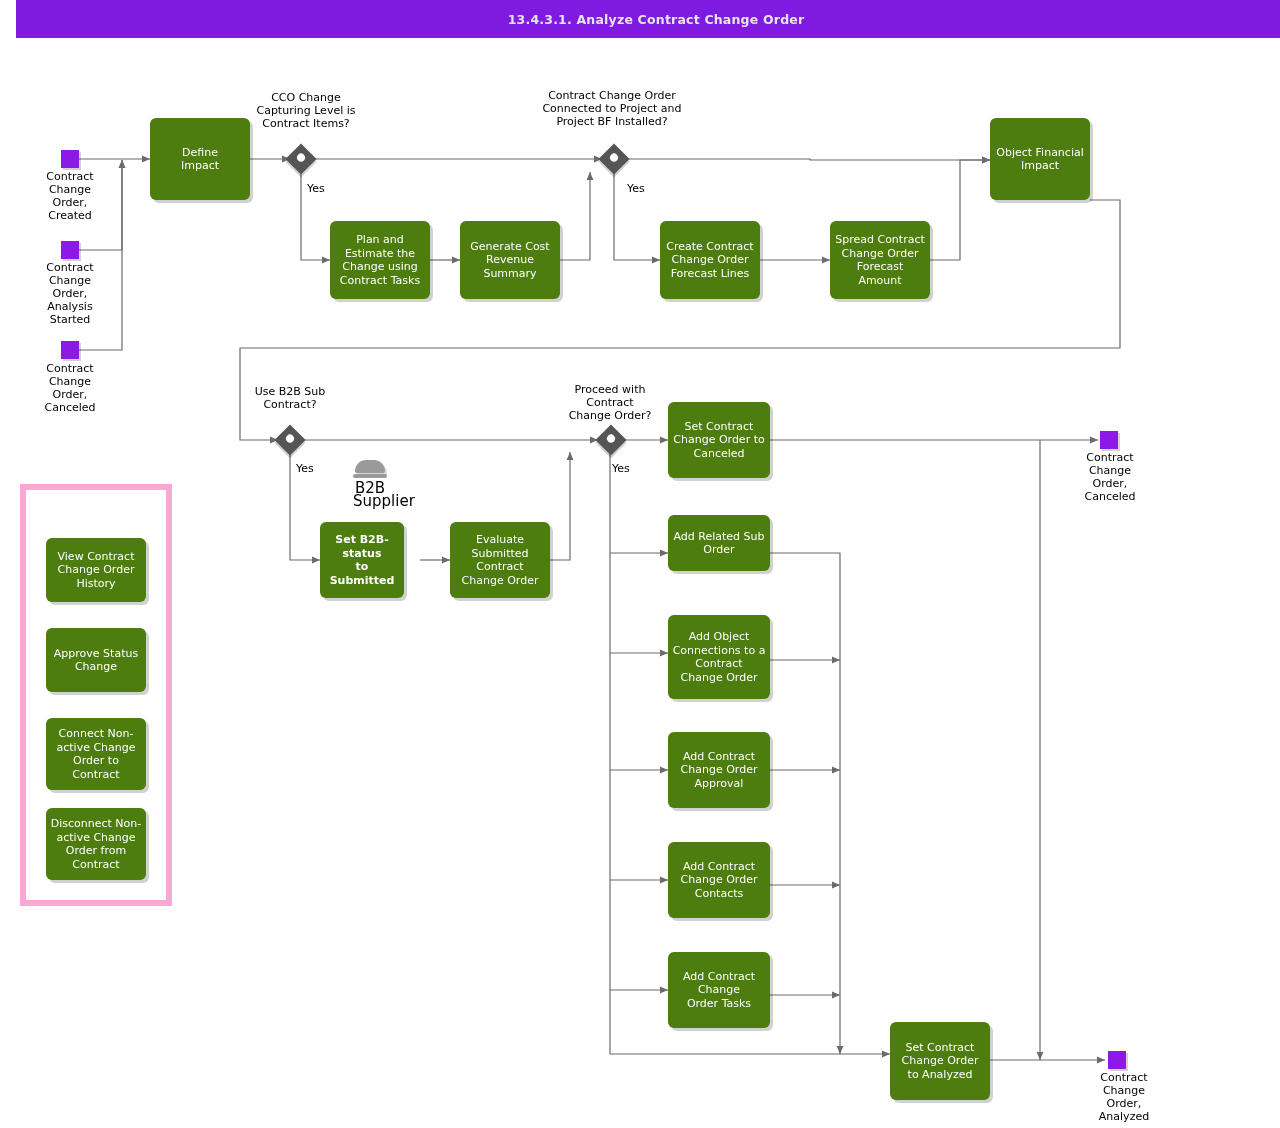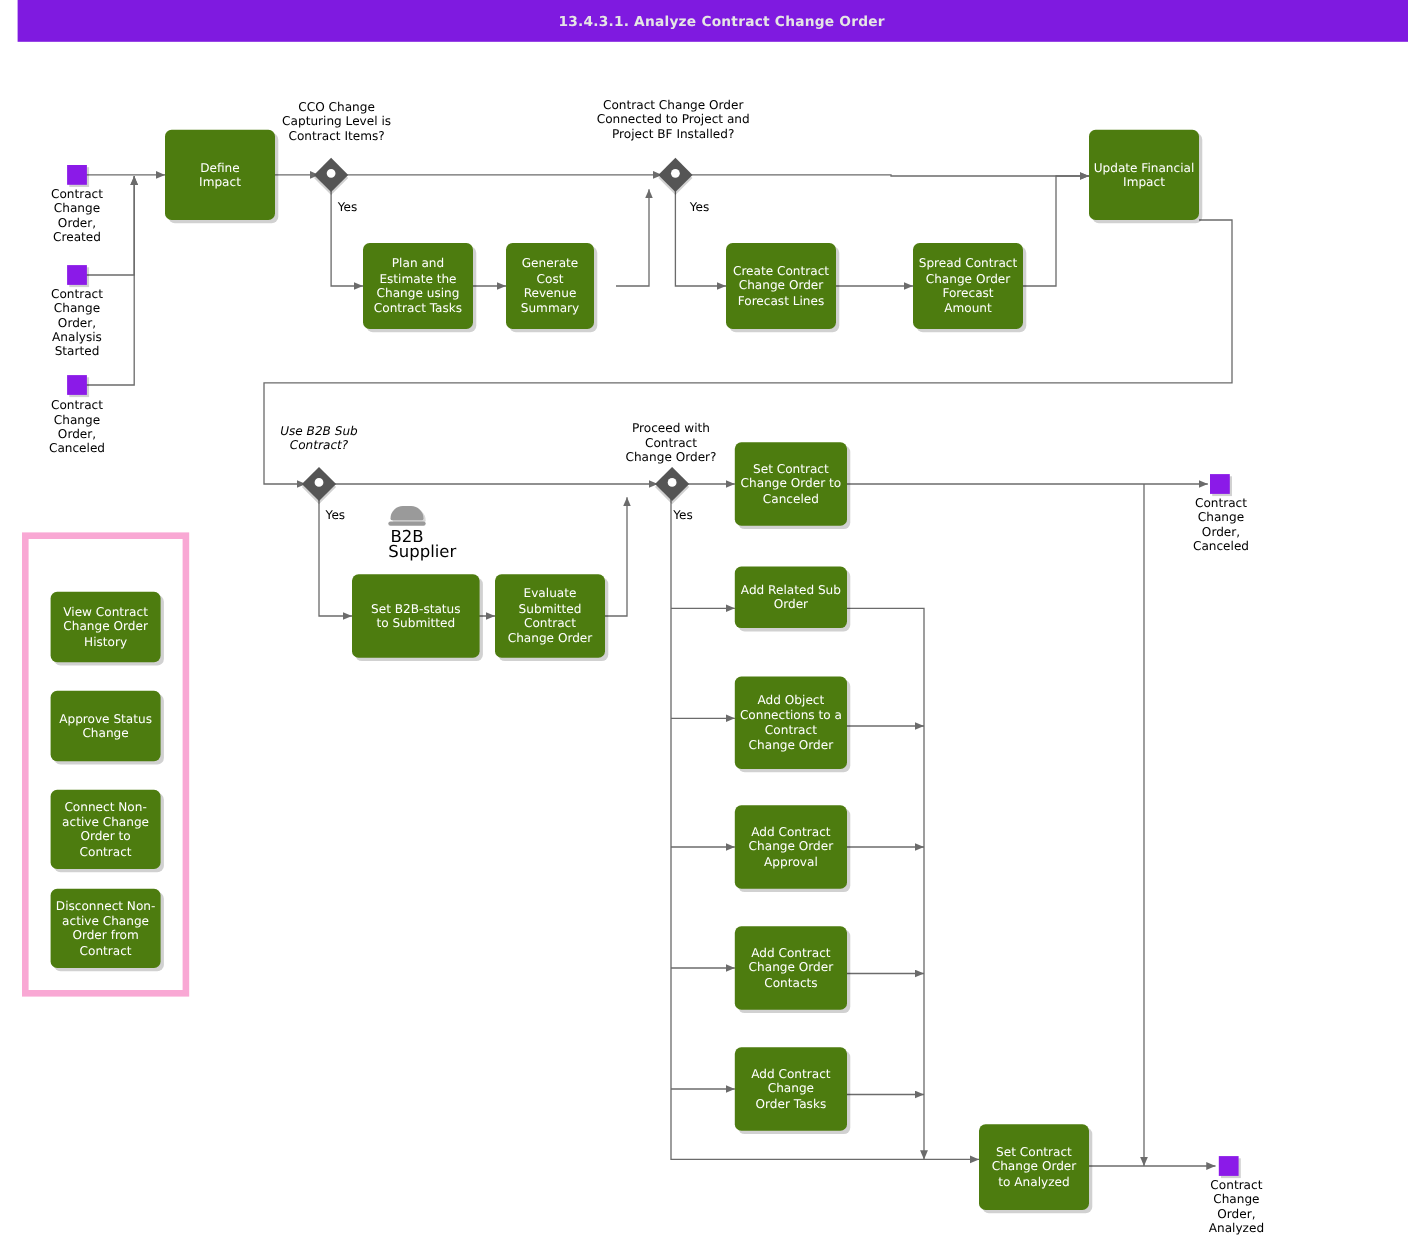--- a/index.html
+++ b/index.html
@@ -176,50 +176,50 @@
 Contract Items?</div>
   <div class="diamond" style="left:290px;top:148px;"></div>
   <div class="yes" style="left:307px;top:182px;">Yes</div>
 
   <div class="qlabel" style="left:534px;top:89px;width:156px;white-space:pre-line;">Contract Change Order
 Connected to Project and
 Project BF Installed?</div>
   <div class="diamond" style="left:603px;top:148px;"></div>
   <div class="yes" style="left:627px;top:182px;">Yes</div>
 
-  <div class="qlabel" style="left:236px;top:385px;width:108px;white-space:pre-line;font-style:italic;">Use B2B Sub
+  <div class="qlabel" style="left:236px;top:385px;width:108px;white-space:pre-line;">Use B2B Sub
 Contract?</div>
   <div class="diamond" style="left:279px;top:429px;"></div>
   <div class="yes" style="left:296px;top:462px;">Yes</div>
 
   <div class="qlabel" style="left:548px;top:383px;width:124px;white-space:pre-line;">Proceed with
 Contract
 Change Order?</div>
   <div class="diamond" style="left:600px;top:429px;"></div>
   <div class="yes" style="left:612px;top:462px;">Yes</div>
 
   <div class="node" style="left:150px;top:118px;width:100px;height:82px;white-space:pre-line;">Define
 Impact</div>
   <div class="node" style="left:330px;top:221px;width:100px;height:78px;white-space:pre-line;">Plan and
 Estimate the
 Change using
 Contract Tasks</div>
-  <div class="node" style="left:460px;top:221px;width:80px;height:78px;white-space:pre-line;">Generate Cost
+  <div class="node" style="left:460px;top:221px;width:100px;height:78px;white-space:pre-line;">Generate Cost
 Revenue
 Summary</div>
   <div class="node" style="left:660px;top:221px;width:100px;height:78px;white-space:pre-line;">Create Contract
 Change Order
 Forecast Lines</div>
   <div class="node" style="left:830px;top:221px;width:100px;height:78px;white-space:pre-line;">Spread Contract
 Change Order
 Forecast Amount</div>
-  <div class="node" style="left:990px;top:118px;width:100px;height:82px;white-space:pre-line;">Update Financial
+  <div class="node" style="left:990px;top:118px;width:100px;height:82px;white-space:pre-line;">Object Financial
 Impact</div>
 
-  <div class="node" style="left:320px;top:522px;width:116px;height:76px;white-space:pre-line;">Set B2B-status
+  <div class="node" style="left:320px;top:522px;width:84px;height:76px;white-space:pre-line;font-weight:bold;">Set B2B-status
 to Submitted</div>
   <div class="node" style="left:450px;top:522px;width:100px;height:76px;white-space:pre-line;">Evaluate
 Submitted
 Contract
 Change Order</div>
 
   <div class="node" style="left:668px;top:402px;width:102px;height:76px;white-space:pre-line;">Set Contract
 Change Order to
 Canceled</div>
   <div class="node" style="left:668px;top:515px;width:102px;height:56px;white-space:pre-line;">Add Related Sub

